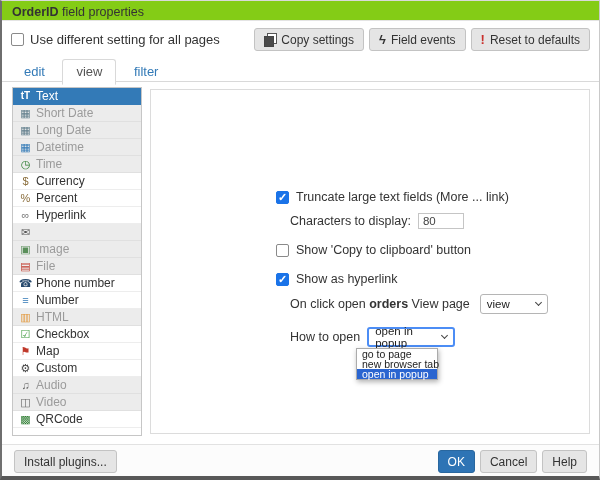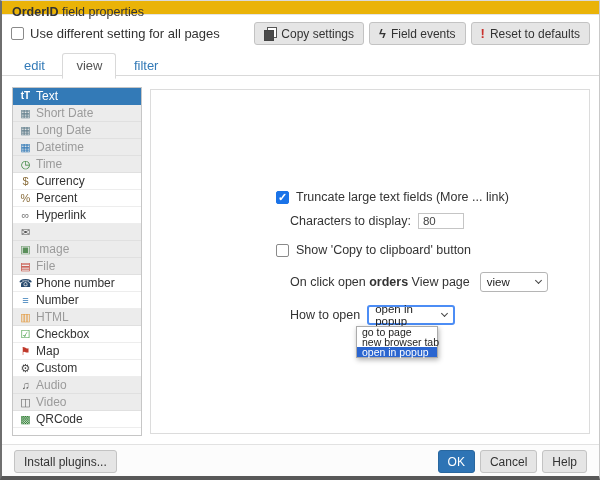--- a/index.html
+++ b/index.html
@@ -4,21 +4,21 @@
 <style>
   * { box-sizing: border-box; margin: 0; padding: 0; }
   body { font-family: "Liberation Sans", sans-serif; background: #888; }
   .dialog {
     position: relative; width: 600px; height: 480px; background: #fff;
     border-left: 2px solid #6e6e6e; border-bottom: 4px solid #585858;
     border-right: 1px solid #c9c9c9; border-top: 1px solid #d9d9d9;
     overflow: hidden; color: #333;
   }
   
-  .titlebar { height: 14px; background: #eab308; border-bottom: 1px solid #e4e4e4;
+  .titlebar { height: 20px; background: #84cc16; border-bottom: 1px solid #e4e4e4;
     line-height: 22px; padding-left: 10px; font-size: 12.5px; color: #333; }
   .titlebar b { font-weight: bold; }
   
   .header { position: relative; height: 37px; }
   .hdr-check { position: absolute; left: 9px; top: 11px; display: flex; align-items: center; gap: 6px; font-size: 13px; }
   .hdr-buttons { position: absolute; right: 9px; top: 7px; display: flex; gap: 5px; }
   .btn { display: inline-flex; align-items: center; gap: 5px; background: #e5e5e5;
     border: 1px solid #c3c3c3; border-radius: 3px; font-size: 12px; color: #333;
     padding: 3px 9px; height: 23px; cursor: pointer; font-family: inherit; }
   .btn-primary { background: #2e74b5; border-color: #29679f; color: #fff; }
@@ -211,20 +211,24 @@
         <span>Truncate large text fields (More ... link)</span>
       </label>
       <div class="row r-chars">
         <span>Characters to display:</span>
         <input class="txtinput" value="80" style="">
       </div>
       <label class="row r-clip">
         <span class="cb"></span>
         <span>Show 'Copy to clipboard' button</span>
       </label>
+      <label class="row r-link">
+        <span class="cb on"></span>
+        <span>Show as hyperlink</span>
+      </label>
       <div class="row r-onclick">
         <span><span>On click open</span> <b>orders</b> <span>View page</span></span>
         <span class="select sel-view">
           <span>view</span>
           <span class="chev"></span>
         </span>
       </div>
       <div class="row r-howto">
         <span>How to open</span>
         <span class="select sel-howto">

